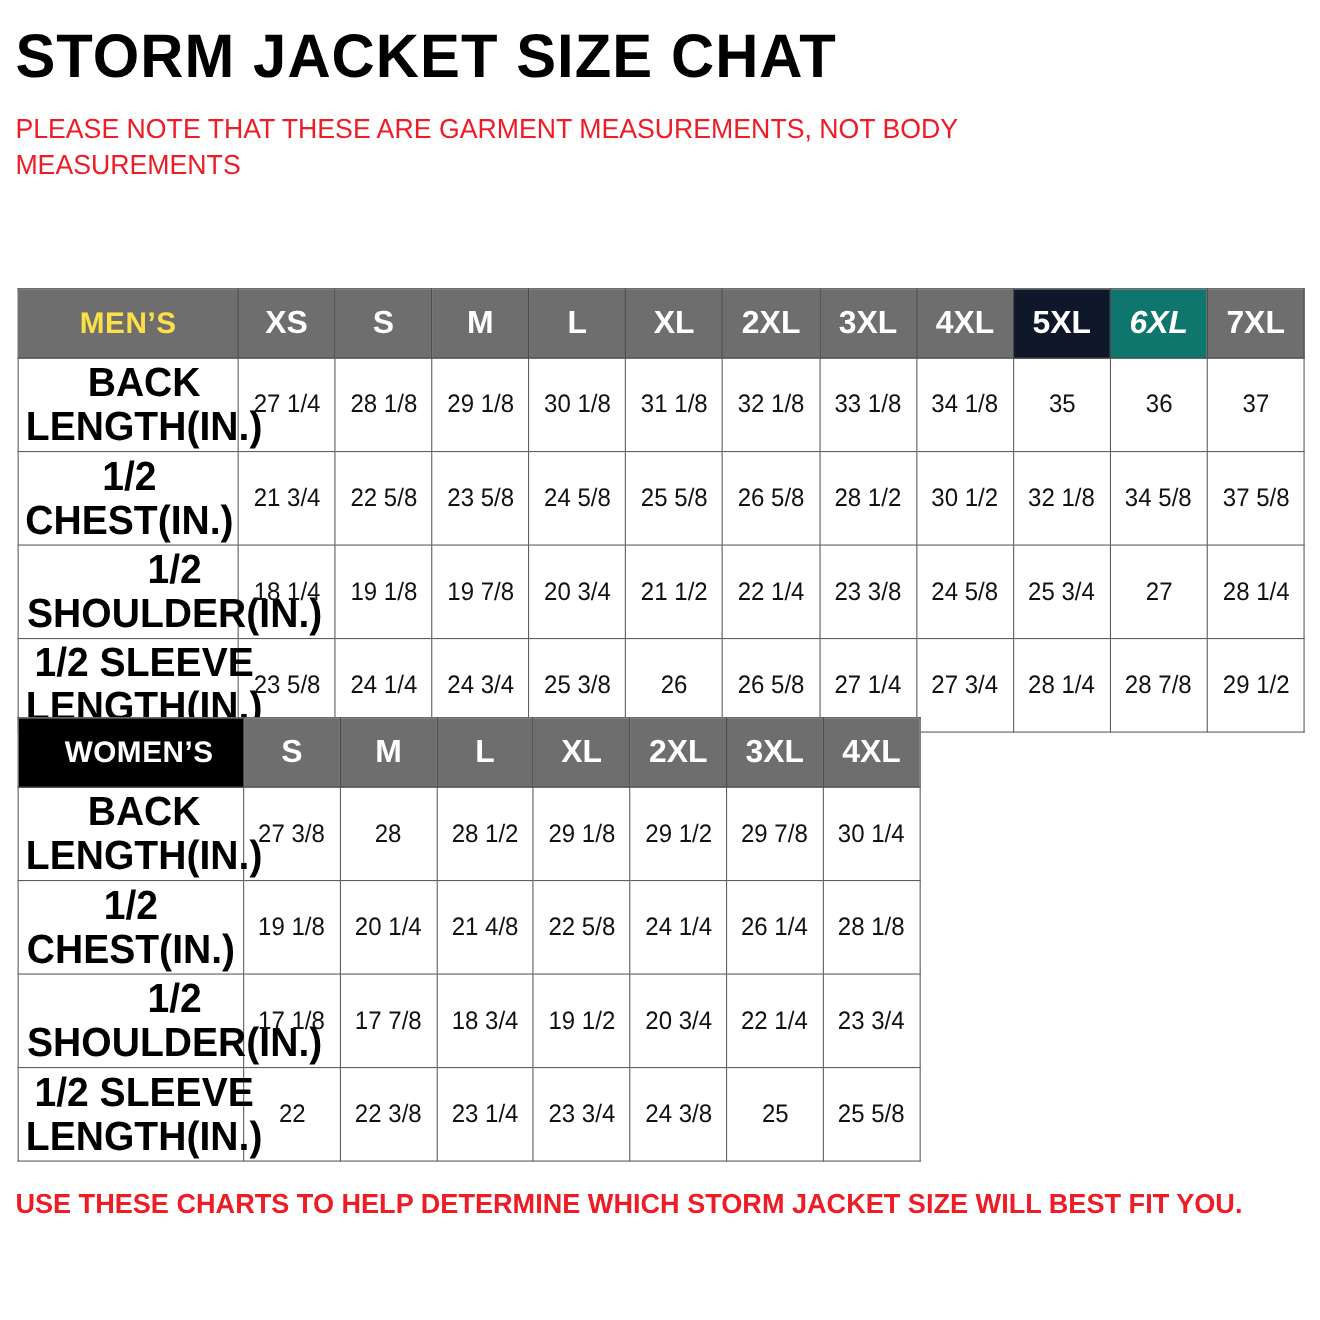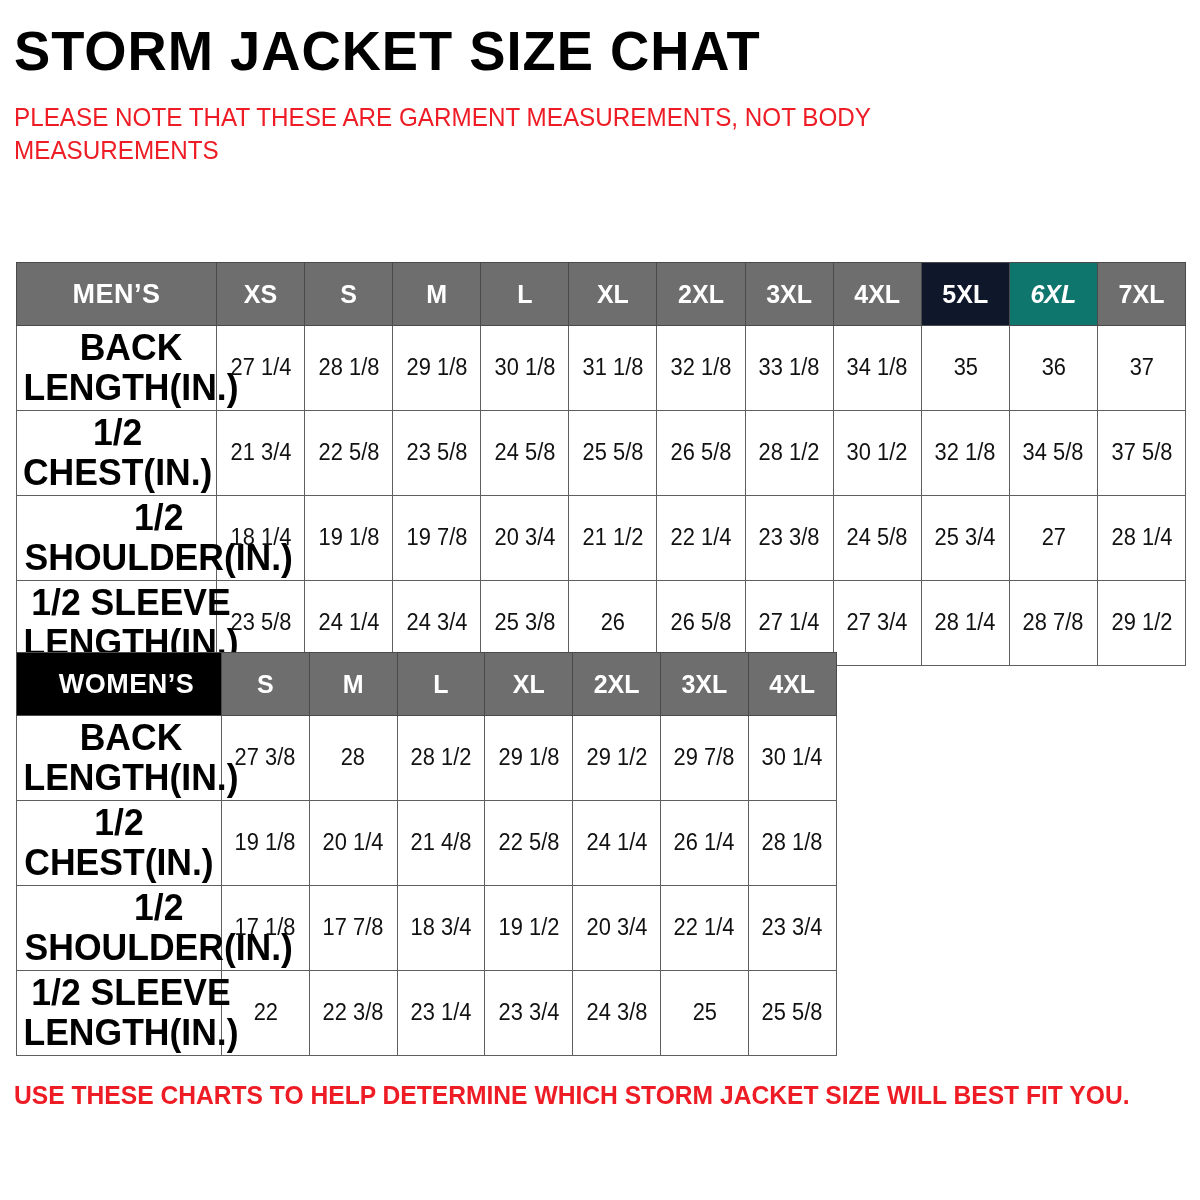--- a/index.html
+++ b/index.html
@@ -79,21 +79,21 @@
     padding: 0;
     font-family: "Liberation Sans", sans-serif;
   }
 
   
   table.size-table thead th {
     background: #6e6e6e;
     color: #ffffff;
     height: 62px;
     font-weight: bold;
-    font-size: 25px;
+    font-size: 29px;
     border-color: #4a4a4a;
   }
   table.size-table thead th.corner {
     font-size: 27px;
     letter-spacing: 0.5px;
   }
 
   
   table.size-table tbody td {
     height: 58px;
@@ -150,21 +150,21 @@
         <col class="c-size">
           <col class="c-size">
           <col class="c-size">
           <col class="c-size">
         <col class="c-size">
           <col class="c-size">
           <col class="c-size">
       </colgroup>
       <thead>
         <tr>
-            <th class="corner" style="background: rgb(110, 110, 110); color: #ffffff;">MEN’S</th>
+            <th class="corner" style="background: rgb(110, 110, 110); color: #fde047;">MEN’S</th>
             <th style="background: rgb(110, 110, 110); color: rgb(255, 255, 255);">XS</th>
             <th style="background: rgb(110, 110, 110); color: rgb(255, 255, 255);">S</th>
             <th style="background: rgb(110, 110, 110); color: rgb(255, 255, 255);">M</th>
             <th style="background: rgb(110, 110, 110); color: rgb(255, 255, 255);">L</th>
             <th style="background: rgb(110, 110, 110); color: rgb(255, 255, 255);">XL</th>
             <th style="background: rgb(110, 110, 110); color: rgb(255, 255, 255);">2XL</th>
             <th style="background: rgb(110, 110, 110); color: rgb(255, 255, 255);">3XL</th>
             <th style="background: rgb(110, 110, 110); color: rgb(255, 255, 255);">4XL</th>
             <th style="background: #0f172a; color: rgb(255, 255, 255);">5XL</th>
             <th style="background: #0f766e; color: rgb(255, 255, 255); font-style: italic;">6XL</th>

